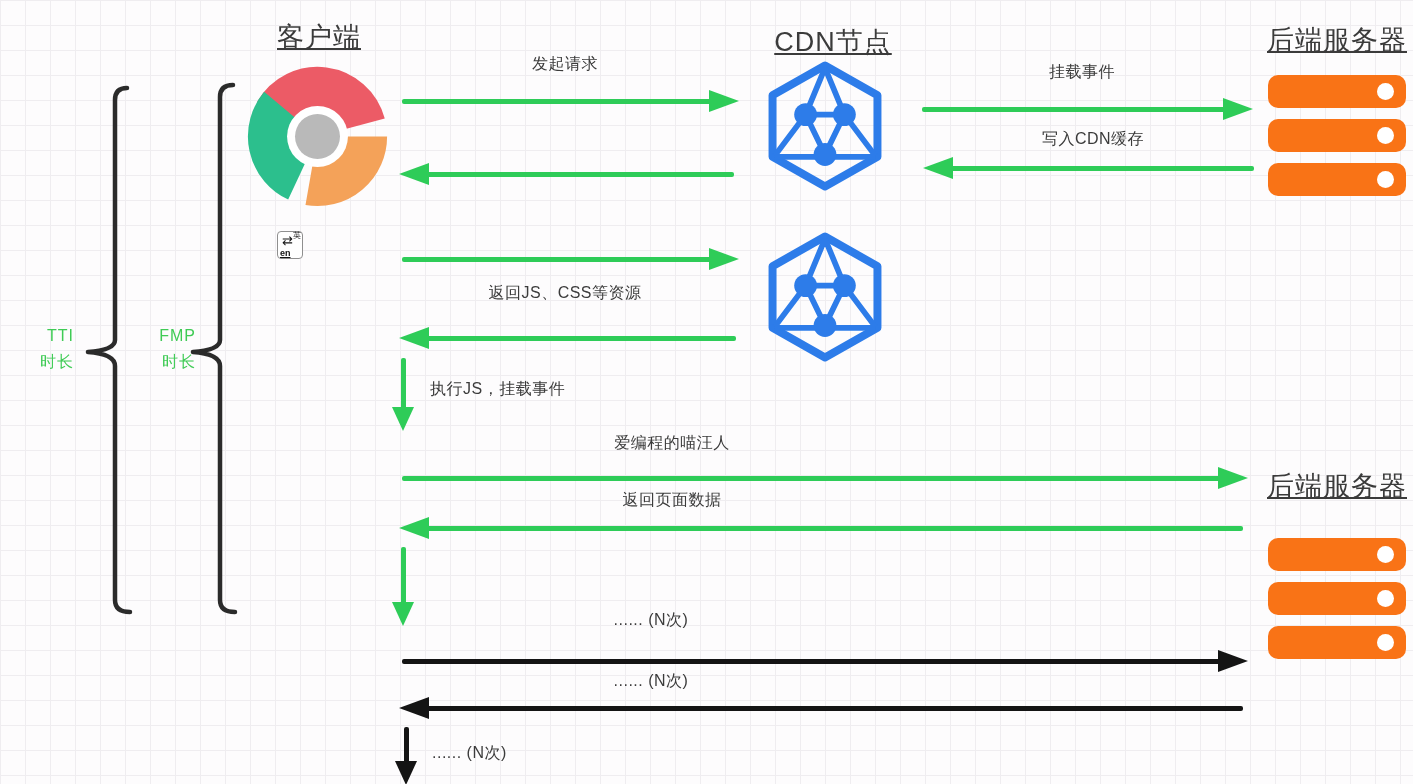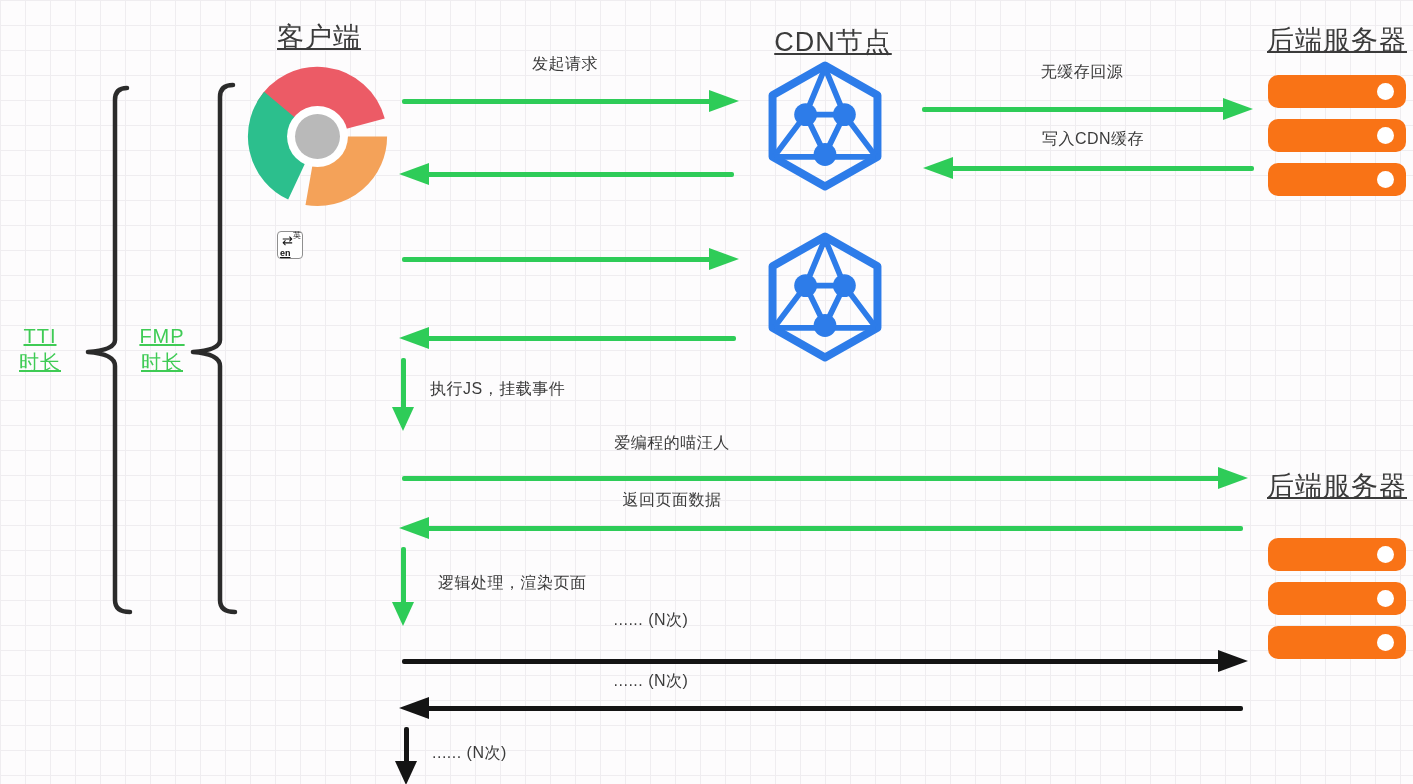--- a/index.html
+++ b/index.html
@@ -19,23 +19,23 @@
     font-size:27px;color:var(--label-text,#3b3b3b);
     white-space:nowrap;letter-spacing:1px;text-decoration:underline;
   }
   .msg{
     position:absolute;transform:translateX(-50%);
     font-size:16px;color:var(--label-text,#3b3b3b);
     white-space:nowrap;letter-spacing:0.5px;
   }
   .msg.la{transform:none;}
   .metric{
-    position:absolute;width:68px;text-align:center;
+    position:absolute;width:68px;text-align:right;
     color:var(--metric-green,#3fcb55);
-    font-size:20px;line-height:26px;letter-spacing:1px;text-decoration:underline;
+    font-size:16px;line-height:26px;letter-spacing:1px;
   }
   .metric span{display:block;}
   .brace{position:absolute;}
   .brace path{fill:none;stroke:#2b2b2b;stroke-width:4.5;stroke-linecap:round;stroke-linejoin:round;}
   
   .arr{position:absolute;}
   .arr .shaft{position:absolute;border-radius:2px;background:var(--c);}
   .arr.dir-right .shaft{left:0;right:22px;top:-2.5px;height:5px;}
   .arr.dir-left  .shaft{left:22px;right:0;top:-2.5px;height:5px;}
   .arr.dir-down  .shaft{left:-2.5px;width:5px;top:0;bottom:16px;}
@@ -147,21 +147,21 @@
         <i class="dot"></i>
       </div>
   </div>
 
   <div class="msg" style="left:565px;top:54px">发起请求</div>
   <div class="arr green dir-right" style="left:402px;top:101px;width:336px">
       <i class="shaft"></i>
       <i class="head"></i>
     </div>
 
-  <div class="msg" style="left:1082px;top:62px">无缓存回源</div>
+  <div class="msg" style="left:1082px;top:62px">挂载事件</div>
   <div class="arr green dir-right" style="left:922px;top:109px;width:330px">
       <i class="shaft"></i>
       <i class="head"></i>
     </div>
 
   <div class="arr green dir-left" style="left:400px;top:174px;width:334px">
       <i class="shaft"></i>
       <i class="head"></i>
     </div>
 
@@ -169,20 +169,21 @@
   <div class="arr green dir-left" style="left:924px;top:168px;width:330px">
       <i class="shaft"></i>
       <i class="head"></i>
     </div>
 
   <div class="arr green dir-right" style="left:402px;top:259px;width:336px">
       <i class="shaft"></i>
       <i class="head"></i>
     </div>
 
+  <div class="msg" style="left:565px;top:283px">返回JS、CSS等资源</div>
   <div class="arr green dir-left" style="left:400px;top:338px;width:336px">
       <i class="shaft"></i>
       <i class="head"></i>
     </div>
 
   <div class="msg la" style="left:430px;top:379px">执行JS，挂载事件</div>
   <div class="arr green dir-down" style="left:403px;top:358px;height:72px">
       <i class="shaft"></i>
       <i class="head"></i>
     </div>
@@ -192,21 +193,20 @@
       <i class="shaft"></i>
       <i class="head"></i>
     </div>
 
   <div class="msg" style="left:672px;top:490px">返回页面数据</div>
   <div class="arr green dir-left" style="left:400px;top:528px;width:843px">
       <i class="shaft"></i>
       <i class="head"></i>
     </div>
 
-  <div class="msg la" style="left:438px;top:573px">逻辑处理，渲染页面</div>
   <div class="arr green dir-down" style="left:403px;top:547px;height:78px">
       <i class="shaft"></i>
       <i class="head"></i>
     </div>
 
   <div class="msg" style="left:651px;top:610px">...... (N次)</div>
   <div class="arr black dir-right" style="left:402px;top:661px;width:845px">
       <i class="shaft"></i>
       <i class="head"></i>
     </div>

